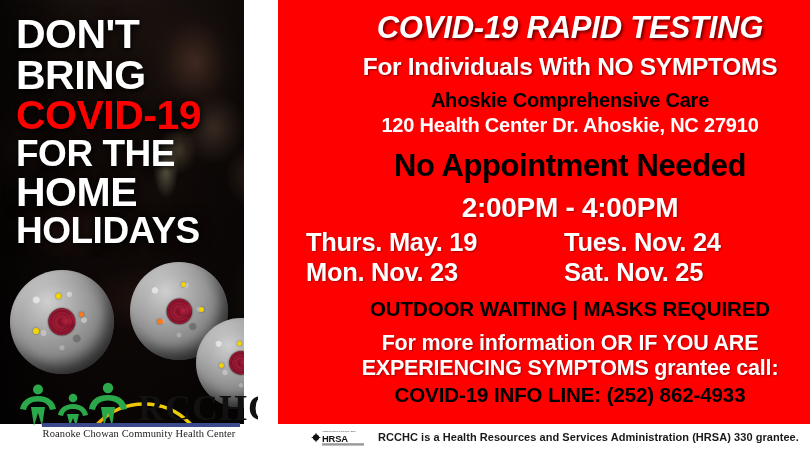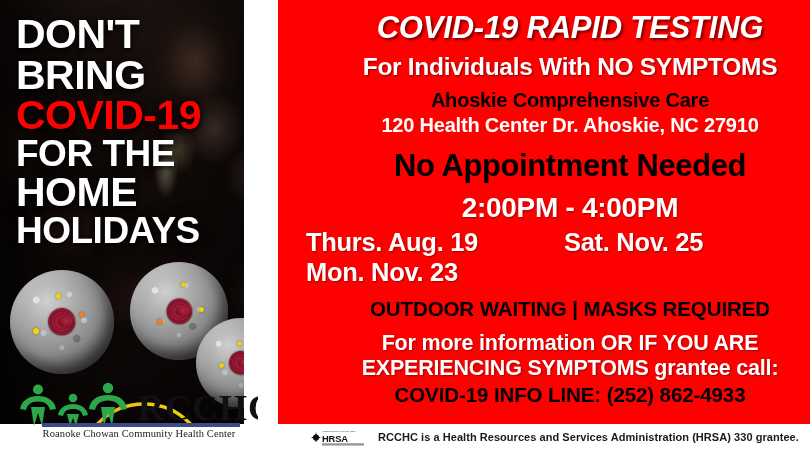--- a/index.html
+++ b/index.html
@@ -566,24 +566,25 @@
   <div class="right-panel">
     <div class="r-line title">COVID-19 RAPID TESTING</div>
     <div class="r-line subtitle">For Individuals With NO SYMPTOMS</div>
     <div class="r-line site-name">Ahoskie Comprehensive Care</div>
     <div class="r-line site-addr">120 Health Center Dr. Ahoskie, NC 27910</div>
     <div class="r-line noappt">No Appointment Needed</div>
     <div class="r-line hours">2:00PM - 4:00PM</div>
 
     <div class="dates">
       <div class="col col-left">
-        <span class="d">Thurs. Aug. 19</span>
+        <span class="d">Thurs. May. 19</span>
         <span class="d">Mon. Nov. 23</span>
       </div>
       <div class="col col-right">
+        <span class="d">Tues. Nov. 24</span>
         <span class="d">Sat. Nov. 25</span>
       </div>
     </div>
 
     <div class="r-line info1">For more information OR IF YOU ARE</div>
     <div class="r-line rules">OUTDOOR WAITING  |  MASKS REQUIRED</div>
     <div class="r-line info2">EXPERIENCING SYMPTOMS grantee call:</div>
     <div class="r-line hotline">COVID-19 INFO LINE: (252) 862-4933</div>
   </div>
 

